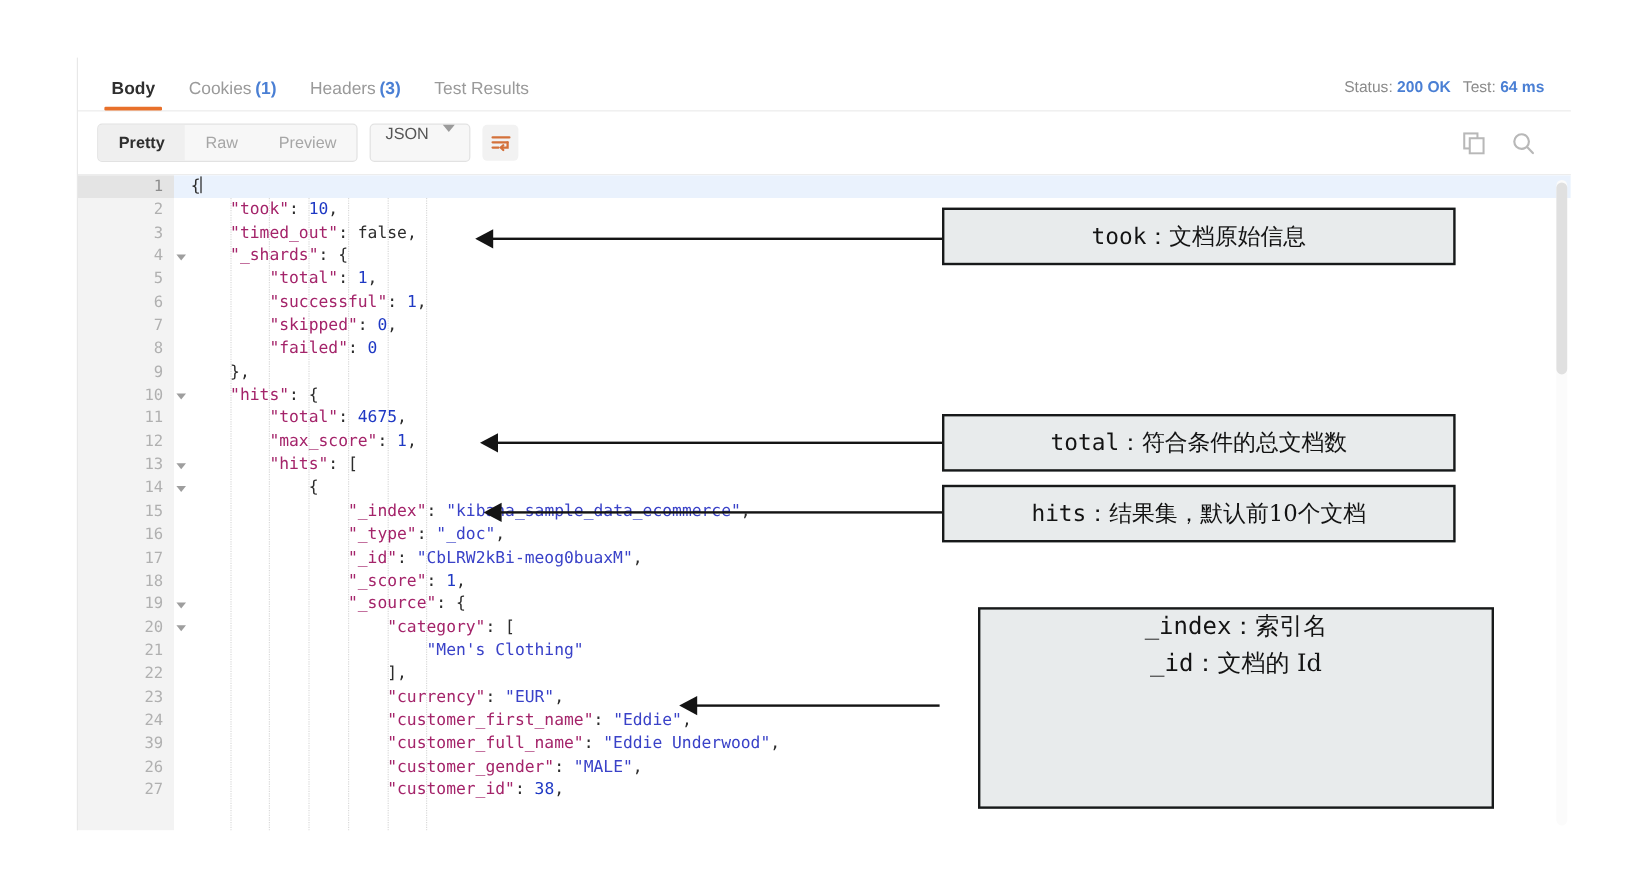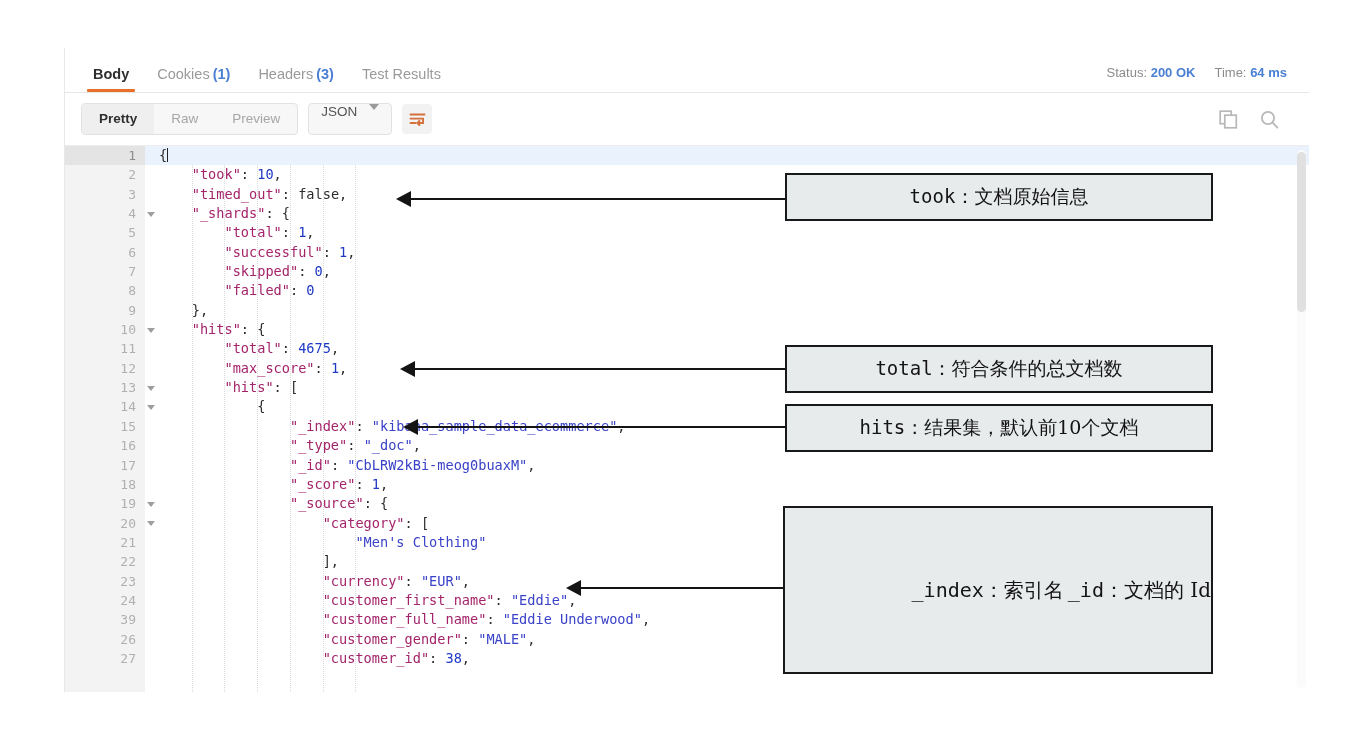--- a/index.html
+++ b/index.html
@@ -33,21 +33,21 @@
     cursor:pointer;
     white-space:nowrap;
   }
   .tab.active{color:#2f2f2f;font-weight:600;}
   .tab.active:after{
     content:"";position:absolute;left:8px;right:8px;bottom:0;height:3px;
     background:#e8702a;border-radius:1px;
   }
   .tab .cnt{color:#4a7fd4;font-weight:600;margin-left:3px;}
   .statusline{
-    margin-left:auto;display:flex;align-items:center;gap:19px;
+    margin-left:auto;display:flex;align-items:center;gap:10px;
     padding:0 22px 12px 0;font-size:13px;color:#8b8b8b;
   }
   .statusline b{color:#4a7fd4;font-weight:600;}
 
   
   .fmtbar{
     height:52px;display:flex;align-items:center;gap:10px;
     padding:0 16px;background:#ffffff;
     position:relative;
   }
@@ -141,21 +141,21 @@
     background:#e8ebec;
     border:2px solid #17191a;
     box-sizing:border-box;
     display:flex;align-items:center;justify-content:center;
     text-align:center;
     color:#131313;
     font-family:"DejaVu Serif", serif;
     z-index:30;
   }
   .ann .mono{font-family:"DejaVu Sans Mono", monospace;}
-  .ann-multi{flex-direction:row;justify-content:flex-end;gap:4px;}
+  .ann-multi{flex-direction:column;justify-content:flex-start;gap:4px;margin-left:32px;}
   .arrow{position:absolute;z-index:29;}
   .arrow .shaft{position:absolute;background:#141414;height:2px;}
   .arrow .head{
     position:absolute;width:0;height:0;
     border-top:8px solid transparent;border-bottom:8px solid transparent;
     border-right:15px solid #141414;
   }
 </style>
 </head>
 <body>
@@ -176,21 +176,21 @@
       <div class="tab">
         <span>Test Results</span>
       </div>
     </div>
     <div class="statusline">
       <div>
         <span>Status:</span>
         <b>200 OK</b>
       </div>
       <div>
-        <span>Time:</span>
+        <span>Test:</span>
         <b>64 ms</b>
       </div>
     </div>
   </div>
 
   <div class="fmtbar">
     <div class="segmented">
       <div class="seg active">Pretty</div>
       <div class="seg">Raw</div>
       <div class="seg">Preview</div>

